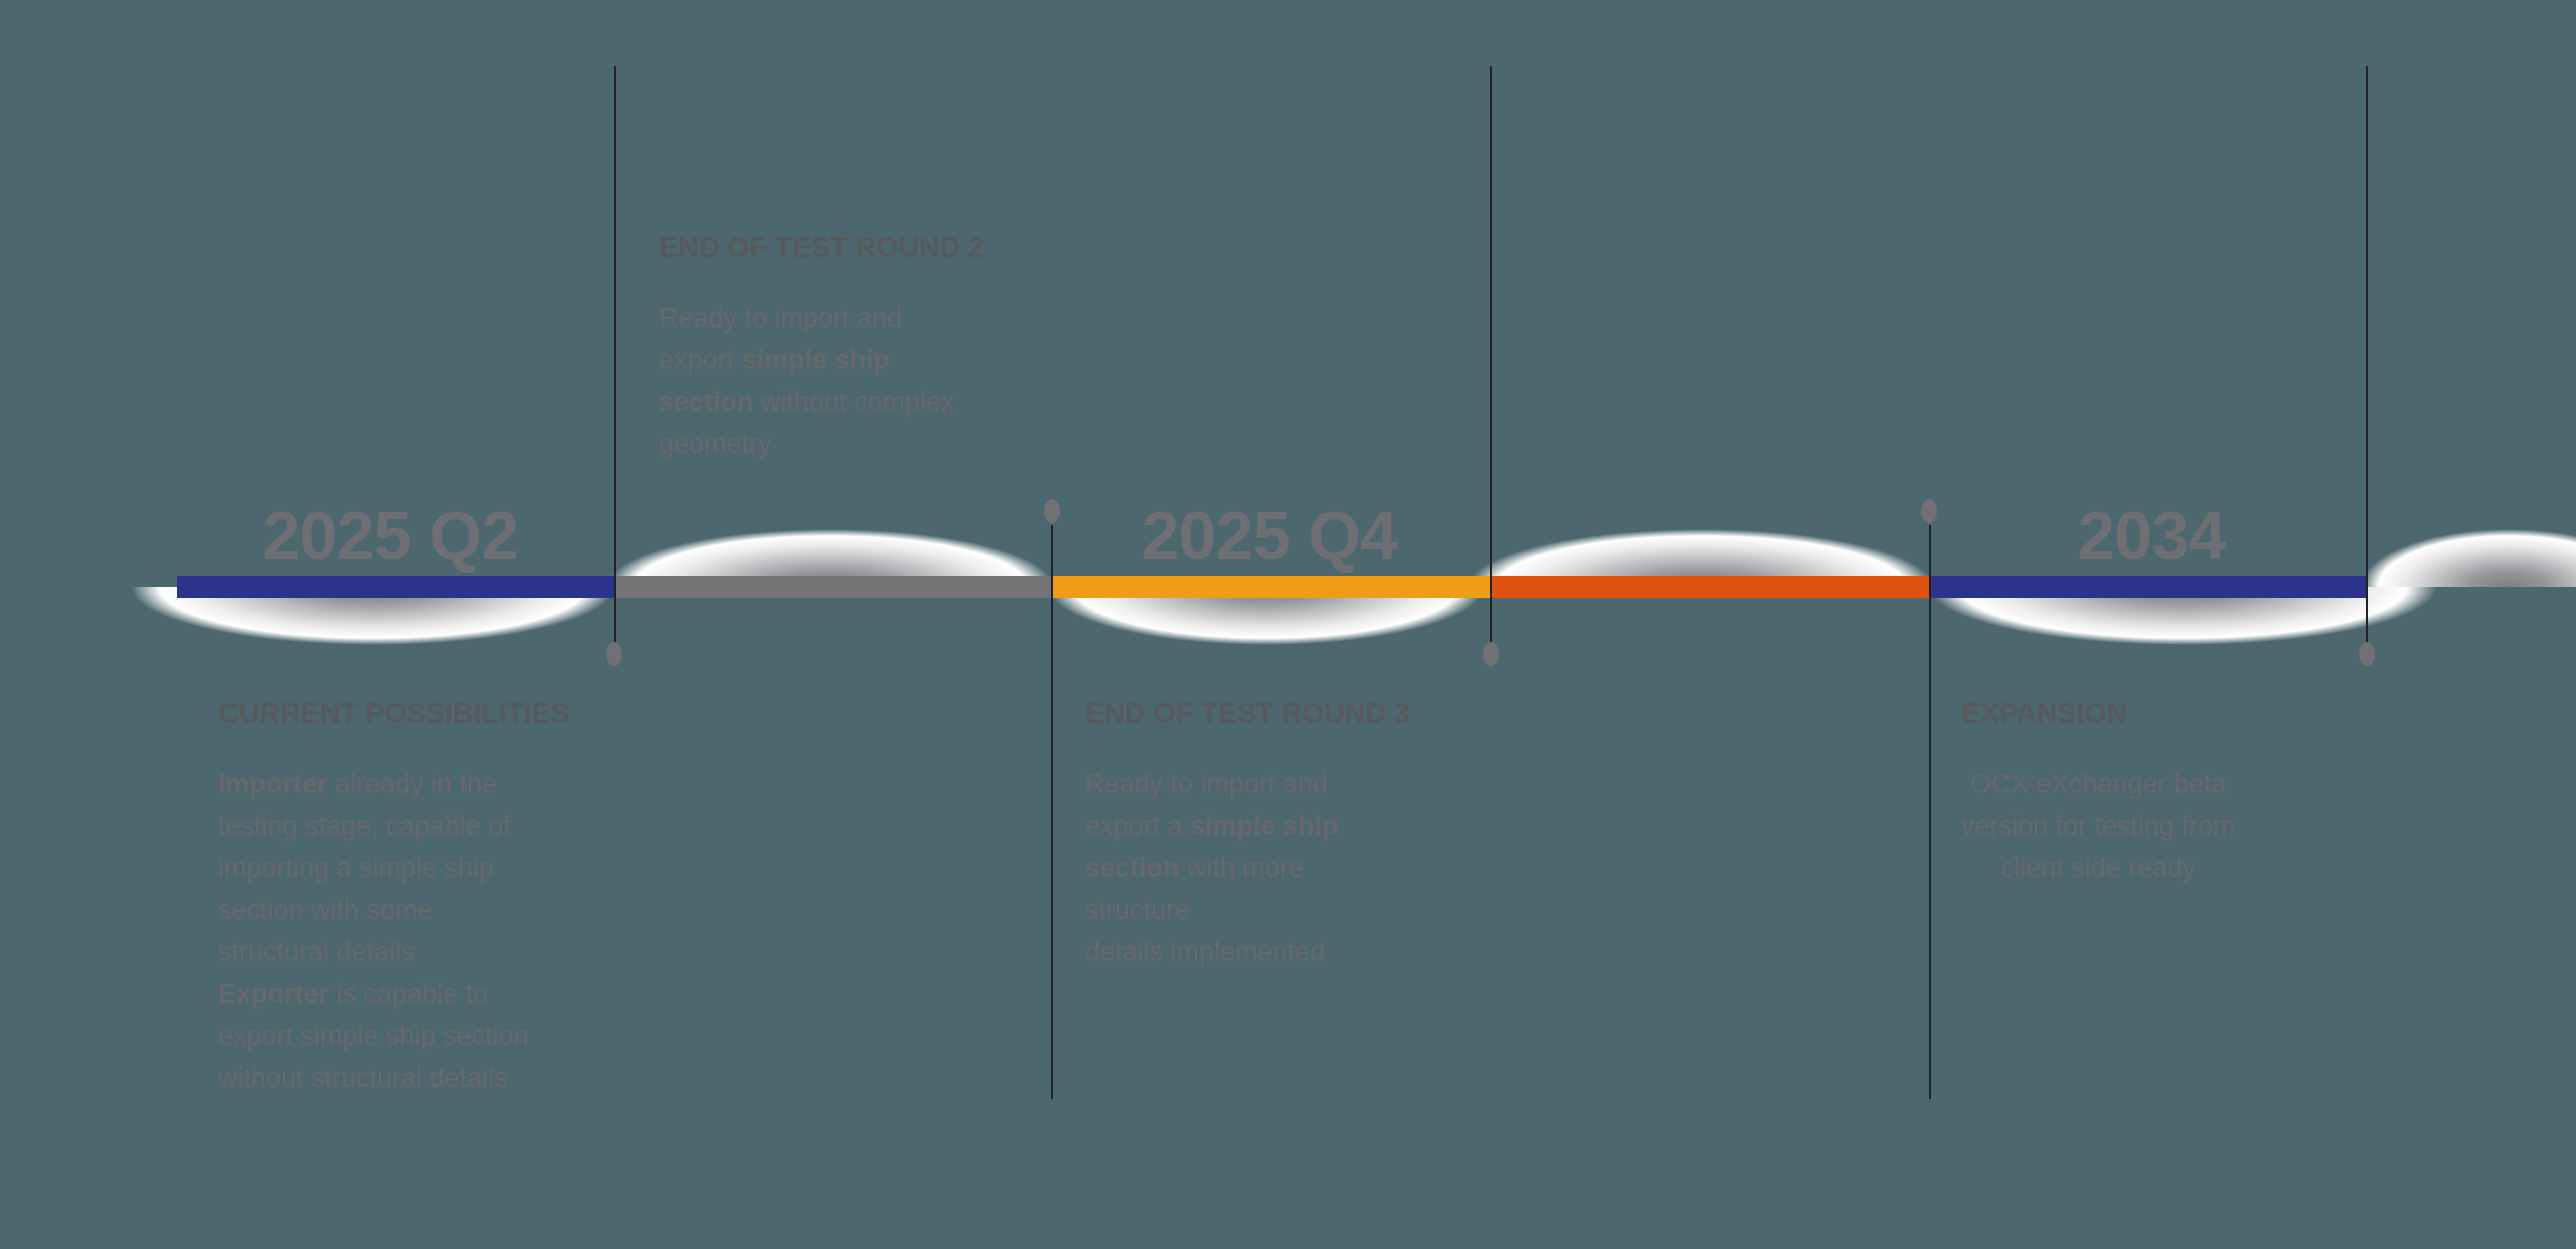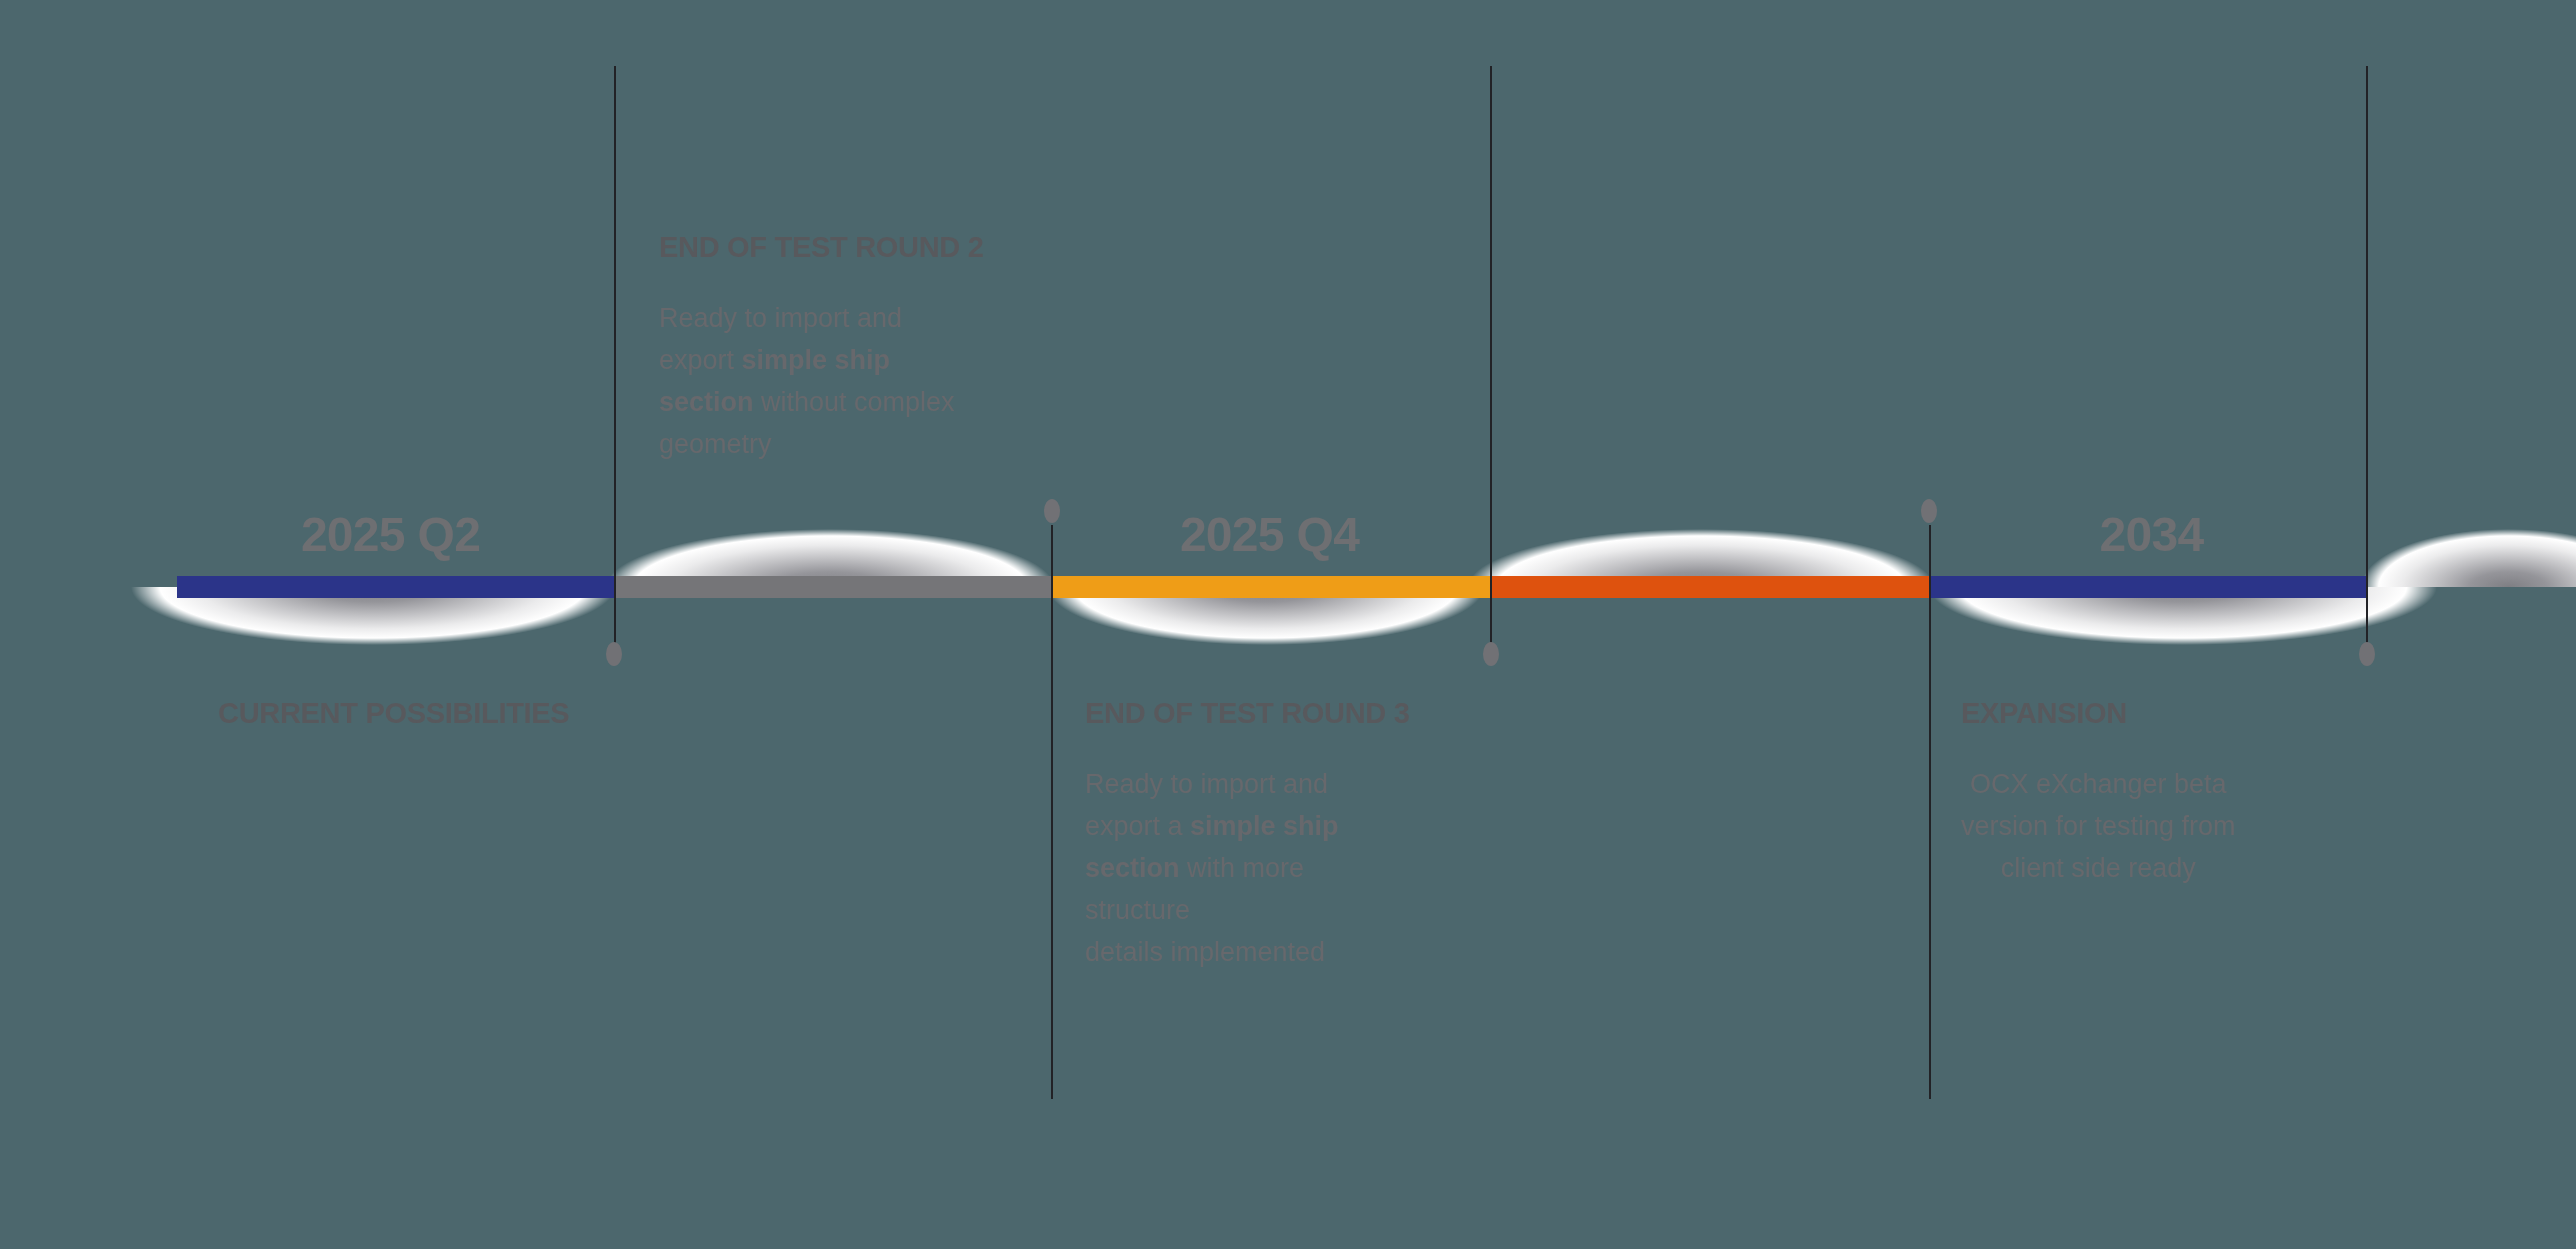--- a/index.html
+++ b/index.html
@@ -18,21 +18,21 @@
   .lens.above {
     border-radius: 50% 50% 0 0 / 100% 100% 0 0;
     background: radial-gradient(ellipse 50% 100% at 50% 100%,
       #7E7E83 0%, #95959A 26%, #C2C2C5 50%, #EBEBEC 72%, #FFFFFF 88%, rgba(255,255,255,0) 100%);
   }
   .bar-seg { position: absolute; z-index: 2; }
   .m-line  { position: absolute; width: 2px; z-index: 4; }
   .m-dot   { position: absolute; width: 16px; height: 24px; border-radius: 50%; z-index: 4; }
   .q-label {
     position: absolute; width: 429px; text-align: center;
-    font-size: 48px; font-weight: bold; line-height: 62px; z-index: 3;
+    font-size: 68px; font-weight: bold; line-height: 62px; z-index: 3;
     letter-spacing: -0.7px;
   }
   .note { position: absolute; z-index: 3; }
   .note h3 {
     margin: 0 0 35px 0; font-size: 29px; font-weight: bold;
     letter-spacing: -0.3px; line-height: 30px;
   }
   .note .body { font-size: 27px; line-height: 42px; white-space: pre-line; }
   .note .body b { font-weight: bold; }
 </style>
@@ -66,20 +66,28 @@
     <div class="q-label" style="left: 1937px; top: 504px; color: rgb(110, 111, 114);">2034</div>
     <div class="note" style="left: 659px; top: 232px;">
       <h3 style="color: rgb(88, 89, 93);">END OF TEST ROUND 2</h3>
       <div class="body" style="color: rgb(103, 104, 108);"><span>Ready to import and
 export </span><b>simple ship
 section</b><span> without complex
 geometry</span></div>
     </div>
     <div class="note" style="left: 218px; top: 698px;">
       <h3 style="color: rgb(88, 89, 93);">CURRENT POSSIBILITIES</h3>
+      <div class="body" style="color: rgb(103, 104, 108);"><b>Importer</b><span> already in the
+testing stage, capable of
+importing a simple ship
+section with some
+structural details
+</span><b>Exporter</b><span> is capable to
+export simple ship section
+without structural details</span></div>
     </div>
     <div class="note" style="left: 1085px; top: 698px;">
       <h3 style="color: rgb(88, 89, 93);">END OF TEST ROUND 3</h3>
       <div class="body" style="color: rgb(103, 104, 108);"><span>Ready to import and
 export a </span><b>simple ship
 section</b><span> with more
 structure
 details implemented</span></div>
     </div>
     <div class="note" style="left: 1961px; top: 698px;">

